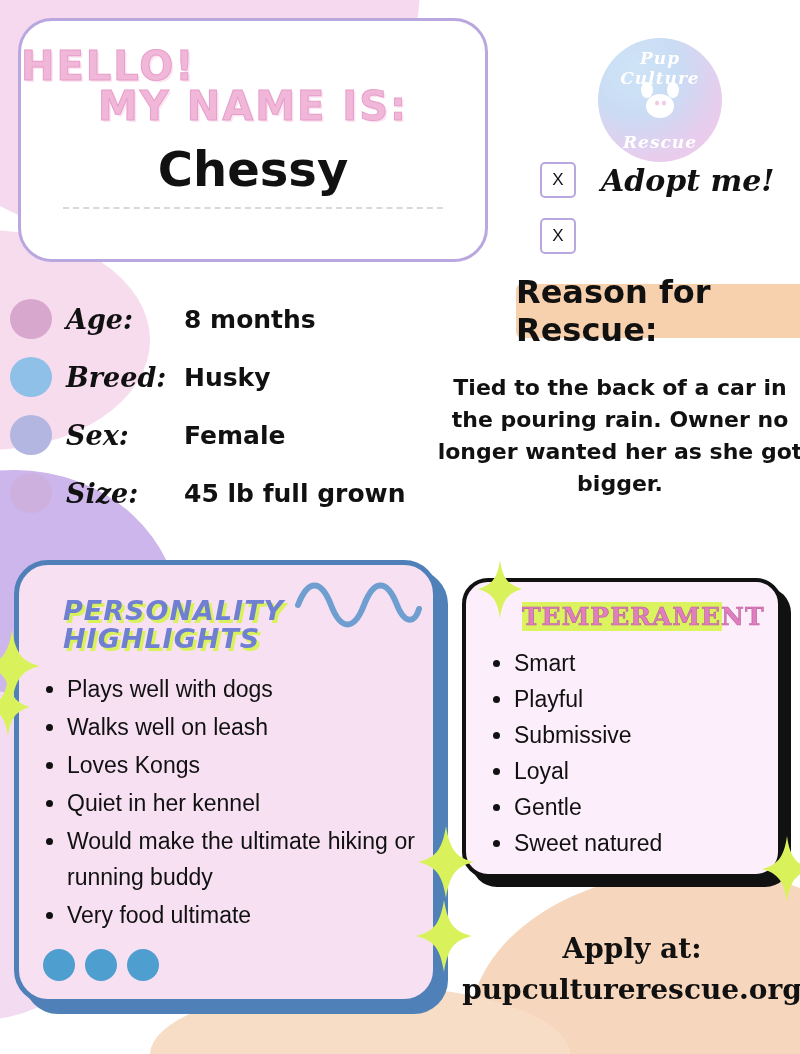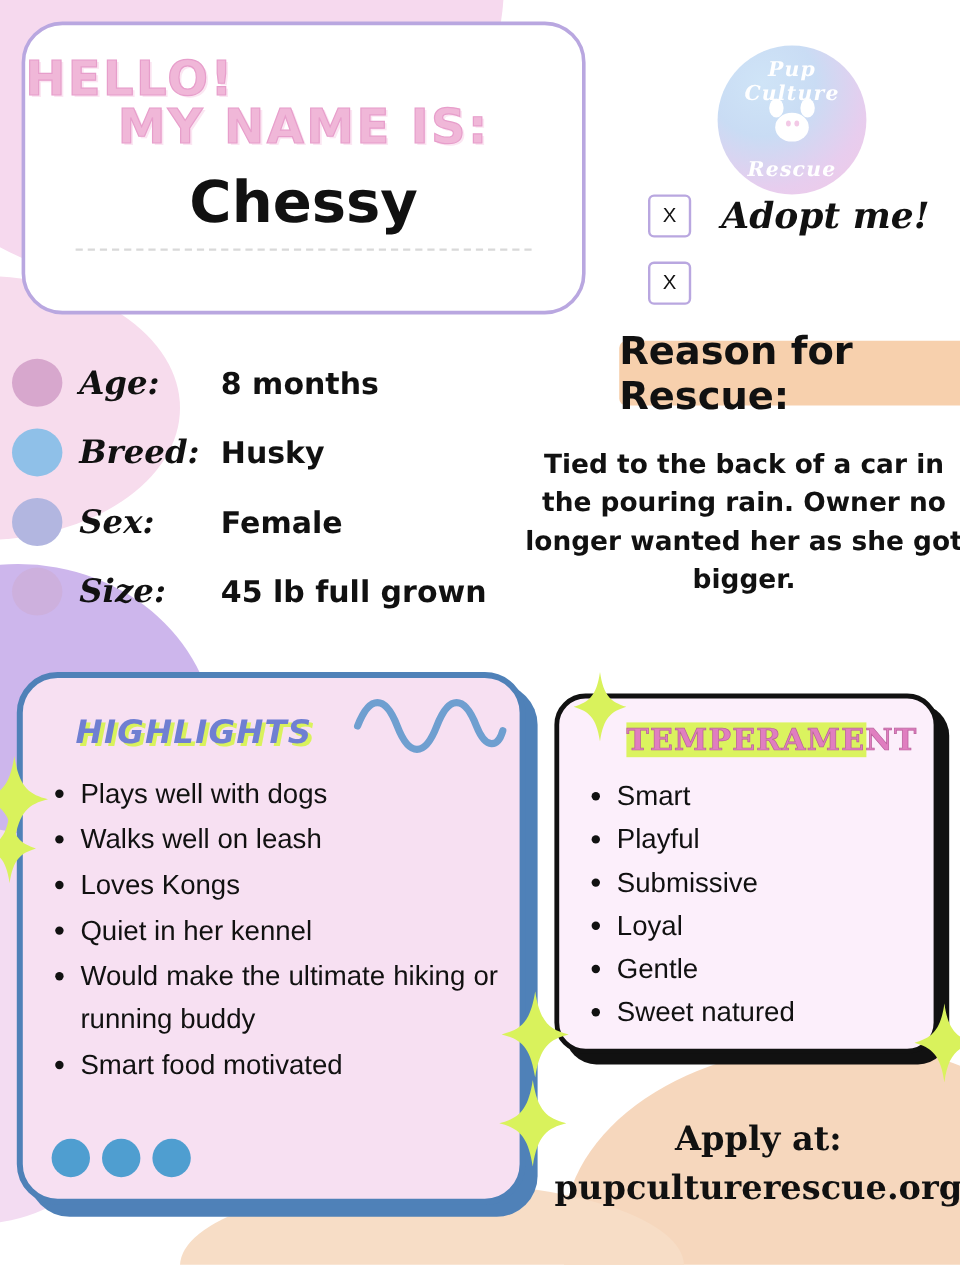--- a/index.html
+++ b/index.html
@@ -432,29 +432,30 @@
 <div class="reason-banner">
   <span>Reason for Rescue:</span>
 </div>
 <div class="reason-text">Tied to the back of a car in the pouring rain. Owner no longer wanted her as she got bigger.</div>
 
 <div class="personality-card">
   <svg class="squiggle" viewBox="0 0 130 56">
     <path d="M5,30 C15,4 28,4 38,30 C48,56 61,56 71,30 C81,4 94,4 104,30 C112,50 122,48 126,34" fill="none" stroke="#6f9fd0" stroke-width="6" stroke-linecap="round"></path>
   </svg>
   <div class="personality-title">
+    <div>PERSONALITY</div>
     <div>HIGHLIGHTS</div>
   </div>
   <ul class="personality-list">
     <li>Plays well with dogs</li>
     <li>Walks well on leash</li>
     <li>Loves Kongs</li>
     <li>Quiet in her kennel</li>
     <li>Would make the ultimate hiking or running buddy</li>
-    <li>Smart food motivated</li>
+    <li>Very food ultimate</li>
   </ul>
   <div class="dots-row">
     <div class="dot-blue"></div>
     <div class="dot-blue"></div>
     <div class="dot-blue"></div>
   </div>
 </div>
 
 <div class="temperament-card">
   <div class="temperament-title">TEMPERAMENT</div>

